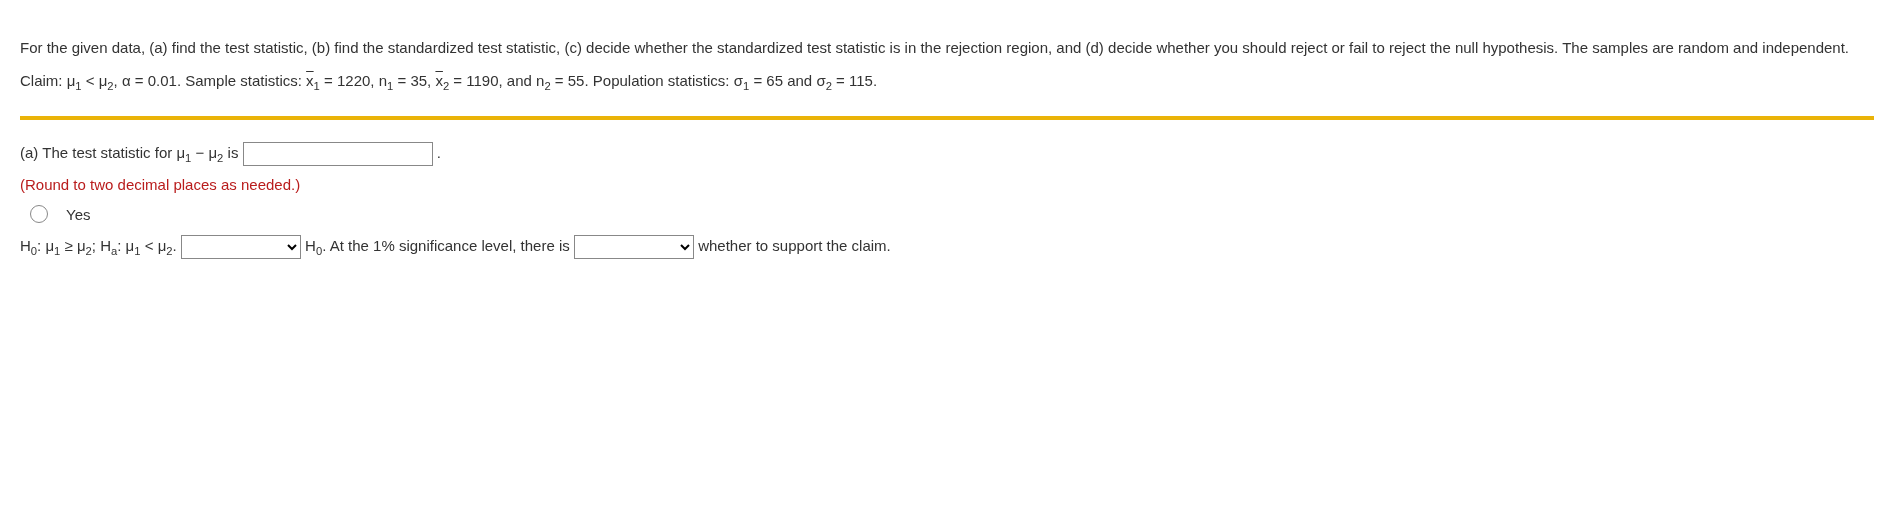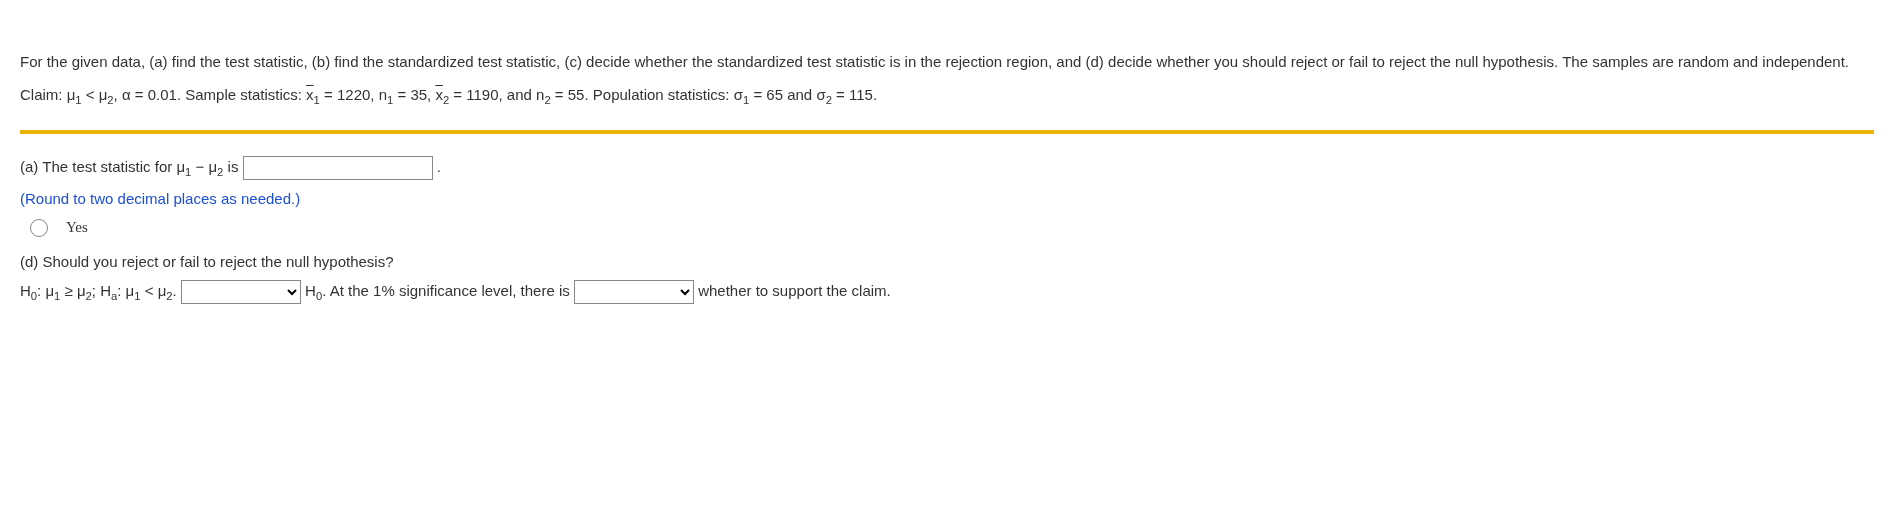--- a/index.html
+++ b/index.html
@@ -4,22 +4,21 @@
   <style>
     body {
       font-family: Arial, sans-serif;
       font-size: 15px;
       color: #333;
       margin: 0;
       padding: 0;
       background: #fff;
     }
     .content {
-      padding: 2px 20px;
-      margin-top: 32px;
+      padding: 20px 20px;
     }
     .section {
       border-top: 4px solid #eab308;
       padding: 12px 0;
     }
     .section:first-child {
       border-top: none;
     }
     p {
       margin: 5px 0 10px 0;
@@ -47,29 +46,29 @@
     .select-box {
       border: 1px solid #888;
       height: 24px;
       width: 120px;
       display: inline-block;
       vertical-align: middle;
       font-size: 14px;
       background: #fff;
     }
     .hint {
-      color: #1d4ed8;
+      color: #b91c1c;
     }
     .radio-group {
       margin: 12px 0;
     }
     .radio-item {
       display: flex;
+      align-items: center;
       margin: 10px 0 10px 10px;
-      font-family: Liberation Serif, serif;
     }
     .radio-circle {
       width: 16px;
       height: 16px;
       border: 1px solid #888;
       border-radius: 50%;
       display: inline-block;
       margin-right: 18px;
       background: #fff;
     }
@@ -97,21 +96,20 @@
 
     <div class="row hint">(Round to two decimal places as needed.)</div>
 
     <div class="radio-group">
       <div class="radio-item">
         <span class="radio-circle"></span>
         <span>Yes</span>
       </div>
     </div>
 
-    <div class="row" style="margin-top:16px;">(d) Should you reject or fail to reject the null hypothesis?</div>
     <div class="row">
       <span>H</span><span class="sub">0</span><span>: μ</span><span class="sub">1</span><span> ≥ μ</span><span class="sub">2</span><span>; H</span><span class="sub">a</span><span>: μ</span><span class="sub">1</span><span> &lt; μ</span><span class="sub">2</span><span>. </span>
       <select class="select-box"></select>
       <span> H</span><span class="sub">0</span><span>. At the 1% significance level, there is </span>
       <select class="select-box"></select>
       <span> whether to support the claim.</span>
     </div>
   </div>
 </div>
 

